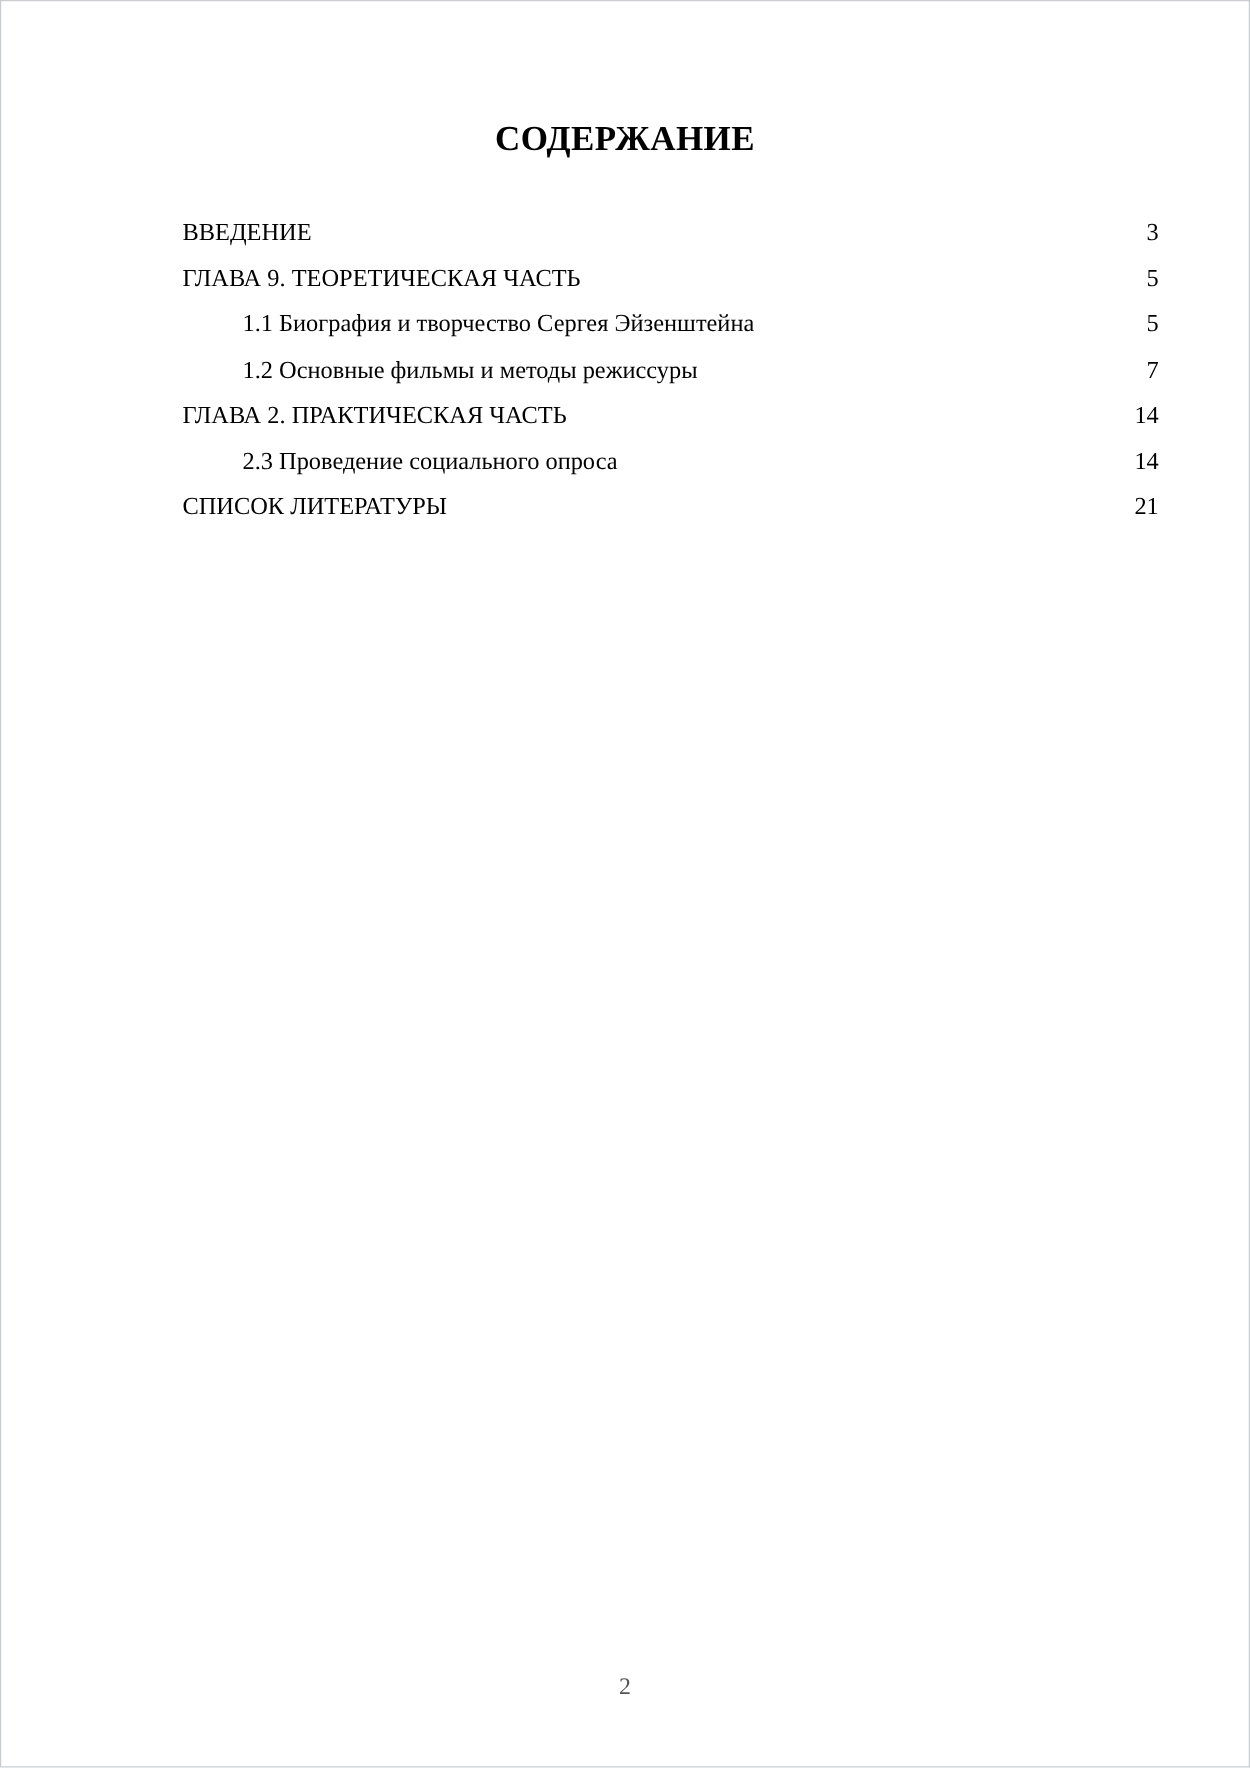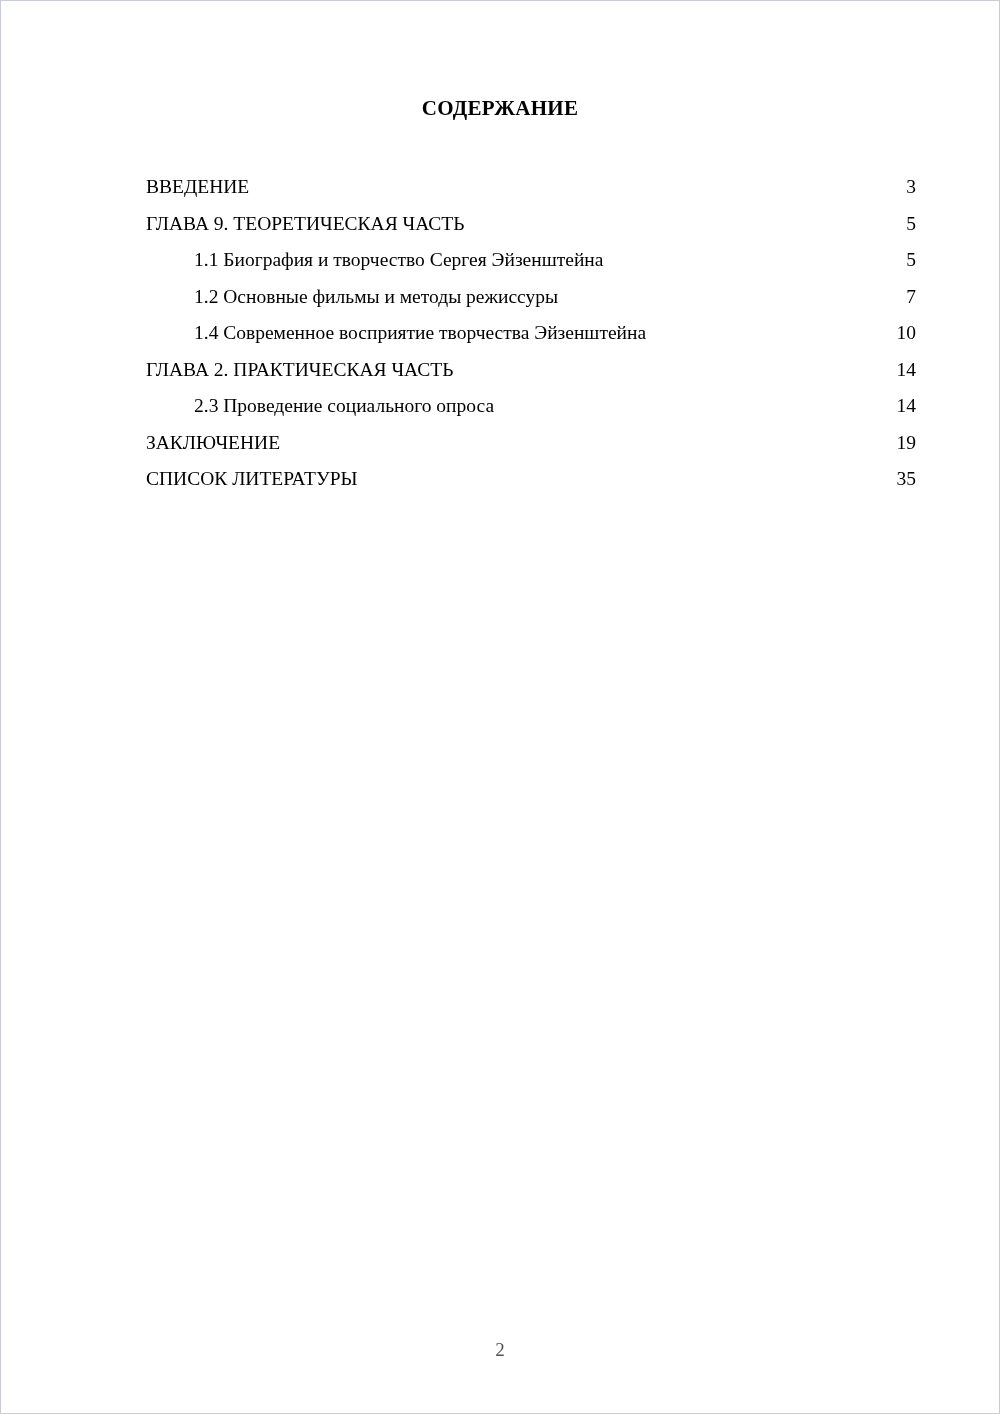--- a/index.html
+++ b/index.html
@@ -21,28 +21,28 @@
     position: absolute;
     inset: 0;
   }
   .doc-title {
     position: absolute;
     top: 95px;
     left: 0;
     width: 100%;
     text-align: center;
     font-weight: bold;
-    font-size: 21px;
+    font-size: 28px;
     letter-spacing: 0.3px;
   }
   .toc-list {
     position: absolute;
     top: 168px;
     left: 145px;
-    right: 83px;
+    right: 72px;
   }
   .toc-row {
     display: flex;
     justify-content: space-between;
     align-items: baseline;
     font-size: 19.5px;
     line-height: 36.5px;
     height: 36.5px;
     white-space: nowrap;
   }
@@ -85,37 +85,29 @@
         <span class="toc-page">5</span>
       </div>
       <div class="toc-row level-1">
         <span class="toc-label">1.1 Биография и творчество Сергея Эйзенштейна</span>
         <span class="toc-page">5</span>
       </div>
       <div class="toc-row level-1">
         <span class="toc-label">1.2 Основные фильмы и методы режиссуры</span>
         <span class="toc-page">7</span>
       </div>
-      <div class="toc-row level-1">
-        <span class="toc-label">1.4 Современное восприятие творчества Эйзенштейна</span>
-        <span class="toc-page">10</span>
-      </div>
       <div class="toc-row level-0">
         <span class="toc-label">ГЛАВА 2. ПРАКТИЧЕСКАЯ ЧАСТЬ</span>
         <span class="toc-page">14</span>
       </div>
       <div class="toc-row level-1">
         <span class="toc-label">2.3 Проведение социального опроса</span>
         <span class="toc-page">14</span>
       </div>
       <div class="toc-row level-0">
-        <span class="toc-label">ЗАКЛЮЧЕНИЕ</span>
-        <span class="toc-page">19</span>
-      </div>
-      <div class="toc-row level-0">
         <span class="toc-label">СПИСОК ЛИТЕРАТУРЫ</span>
-        <span class="toc-page">35</span>
+        <span class="toc-page">21</span>
       </div>
     </div>
 
   <div class="page-footer">2</div>
 
 </div>
 
 </body></html>

